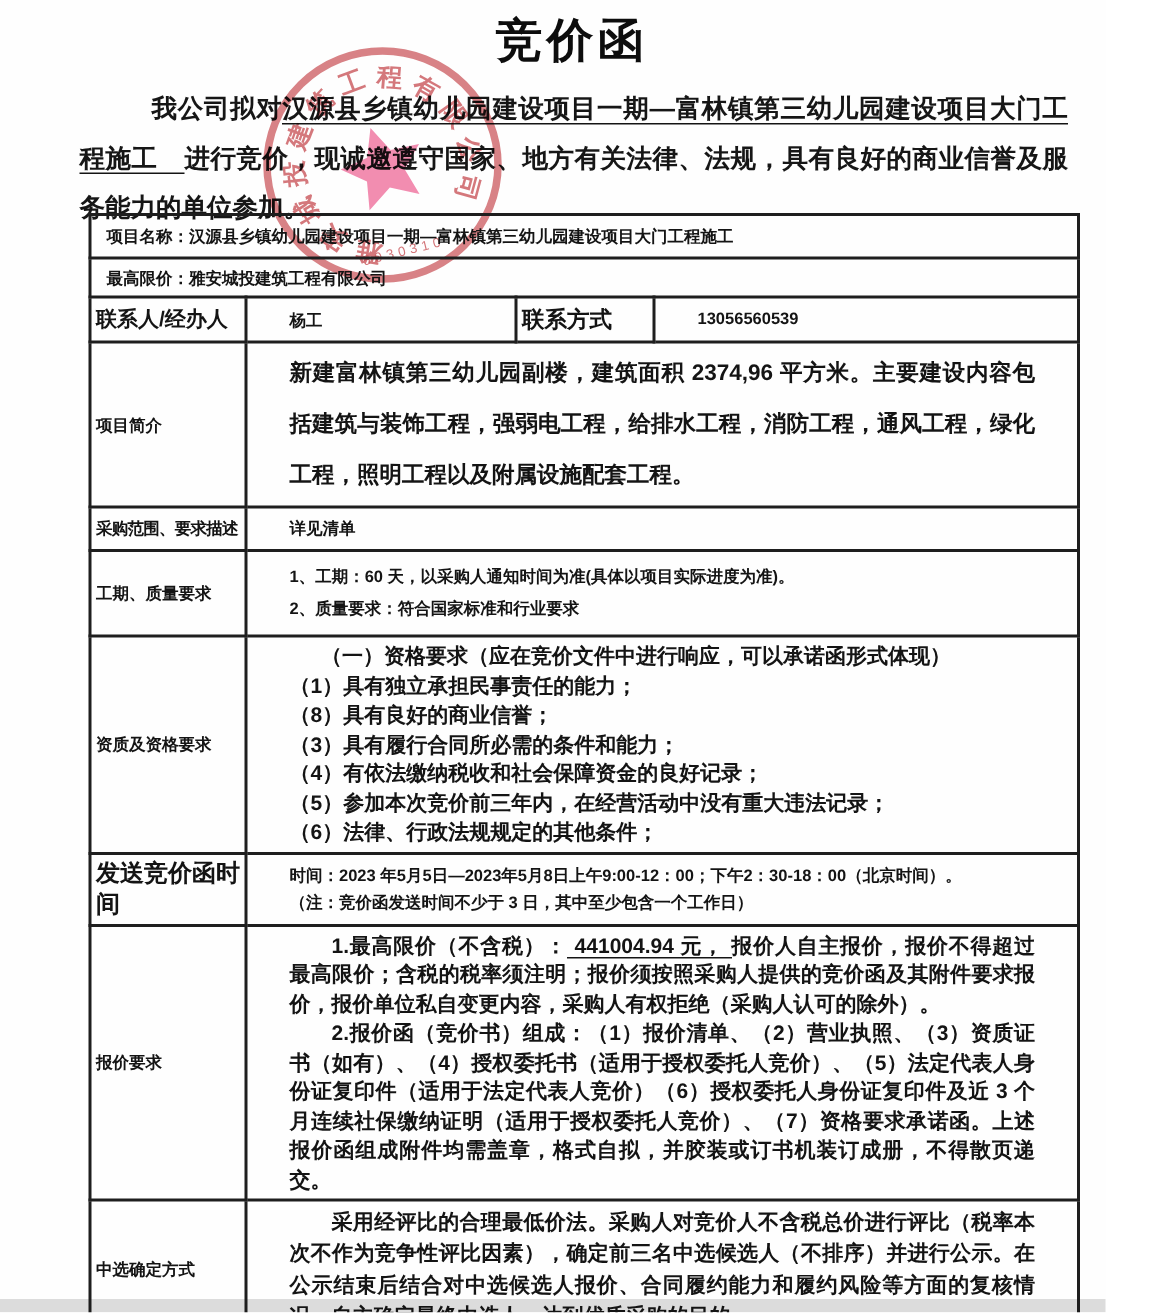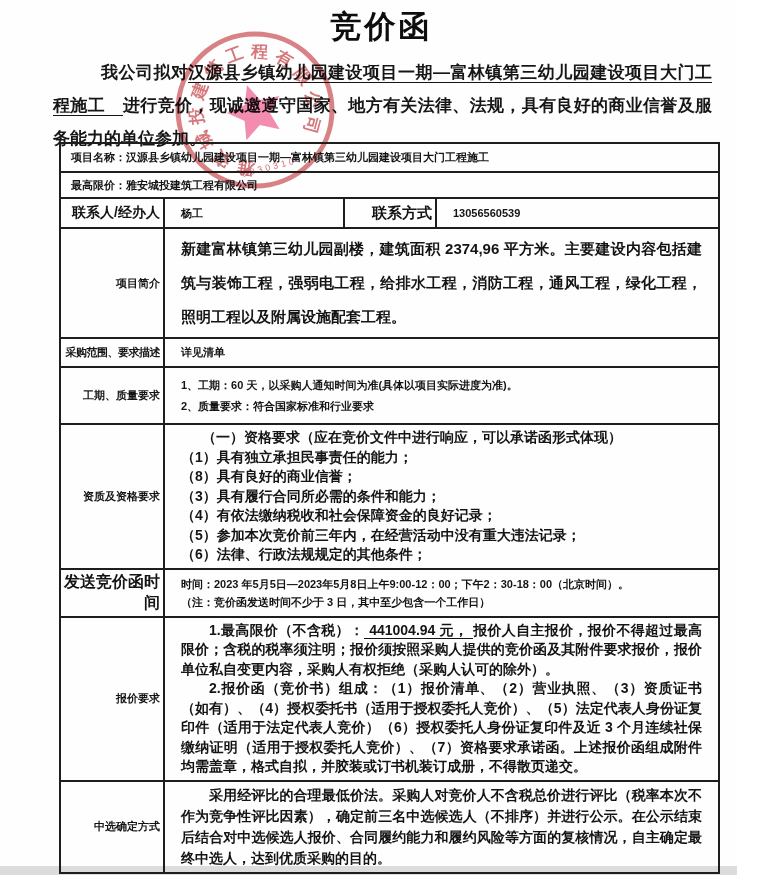--- a/index.html
+++ b/index.html
@@ -21,22 +21,22 @@
 
   
   .stamp { position:absolute; left:170px; top:26px; width:170px; height:170px;
            mix-blend-mode:multiply; opacity:.88; pointer-events:none; }
 
   
   table.bid { position:absolute; top:142px; left:59px; width:659px;
               border-collapse:collapse; table-layout:fixed; background:transparent; }
   table.bid td { border:2px solid #1e1e1e; vertical-align:middle;
                  font-size:11px; font-weight:600; color:#141414; }
-  td.lab { text-align:right; font-weight:700; font-size:15px; padding:2px 3px; }
-  td.cell { padding:3px 16px; text-align:justify; }
+  td.lab { text-align:left; font-weight:700; font-size:15px; padding:2px 3px; }
+  td.cell { padding:3px 28px; text-align:justify; }
   td.inline-row { padding:3px 10px; font-size:15px; }
   .lab-sm { font-size:12.5px; letter-spacing:-0.5px; }
   .b { font-weight:700; }
   .u-price { border-bottom:1.6px solid #141414; padding:0 5px; }
 
   .lh-wide  { line-height:34px; }
   .lh-mid   { line-height:21px; }
   .lh-tight { line-height:19.5px; }
   .lh-xtight{ line-height:18px; font-size:13.8px; }
   .indent2  { text-indent:2em; }

